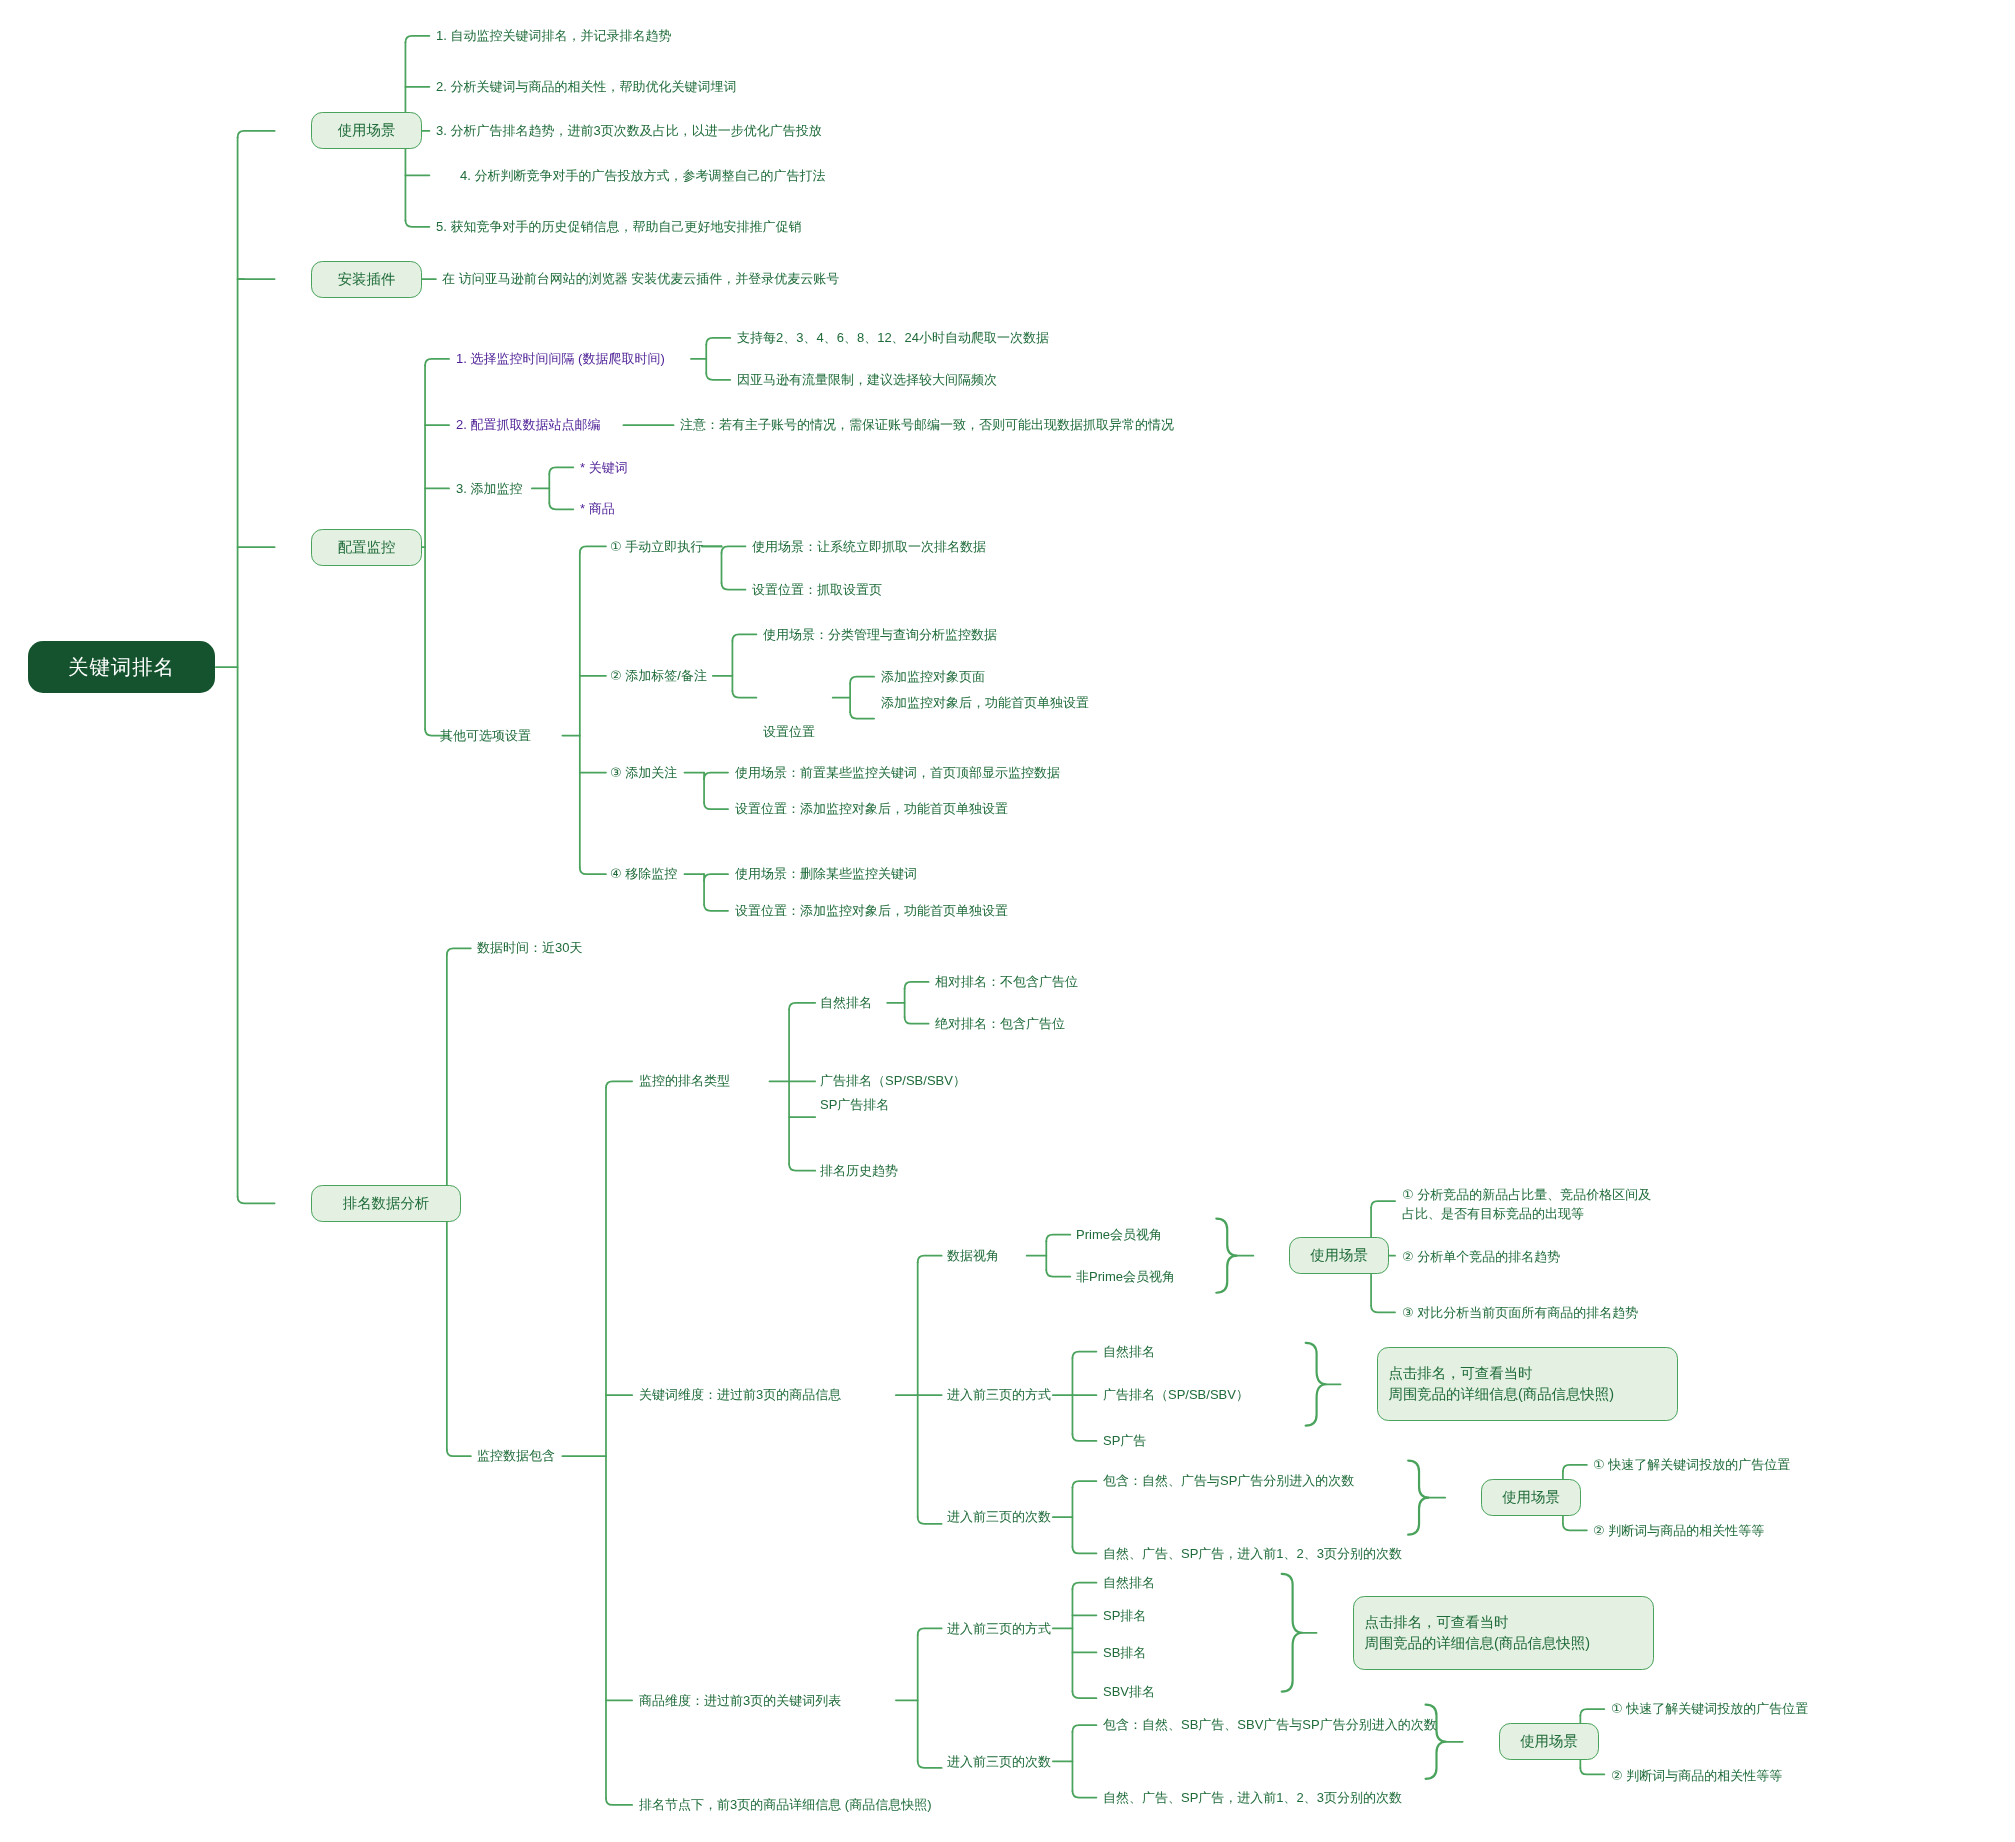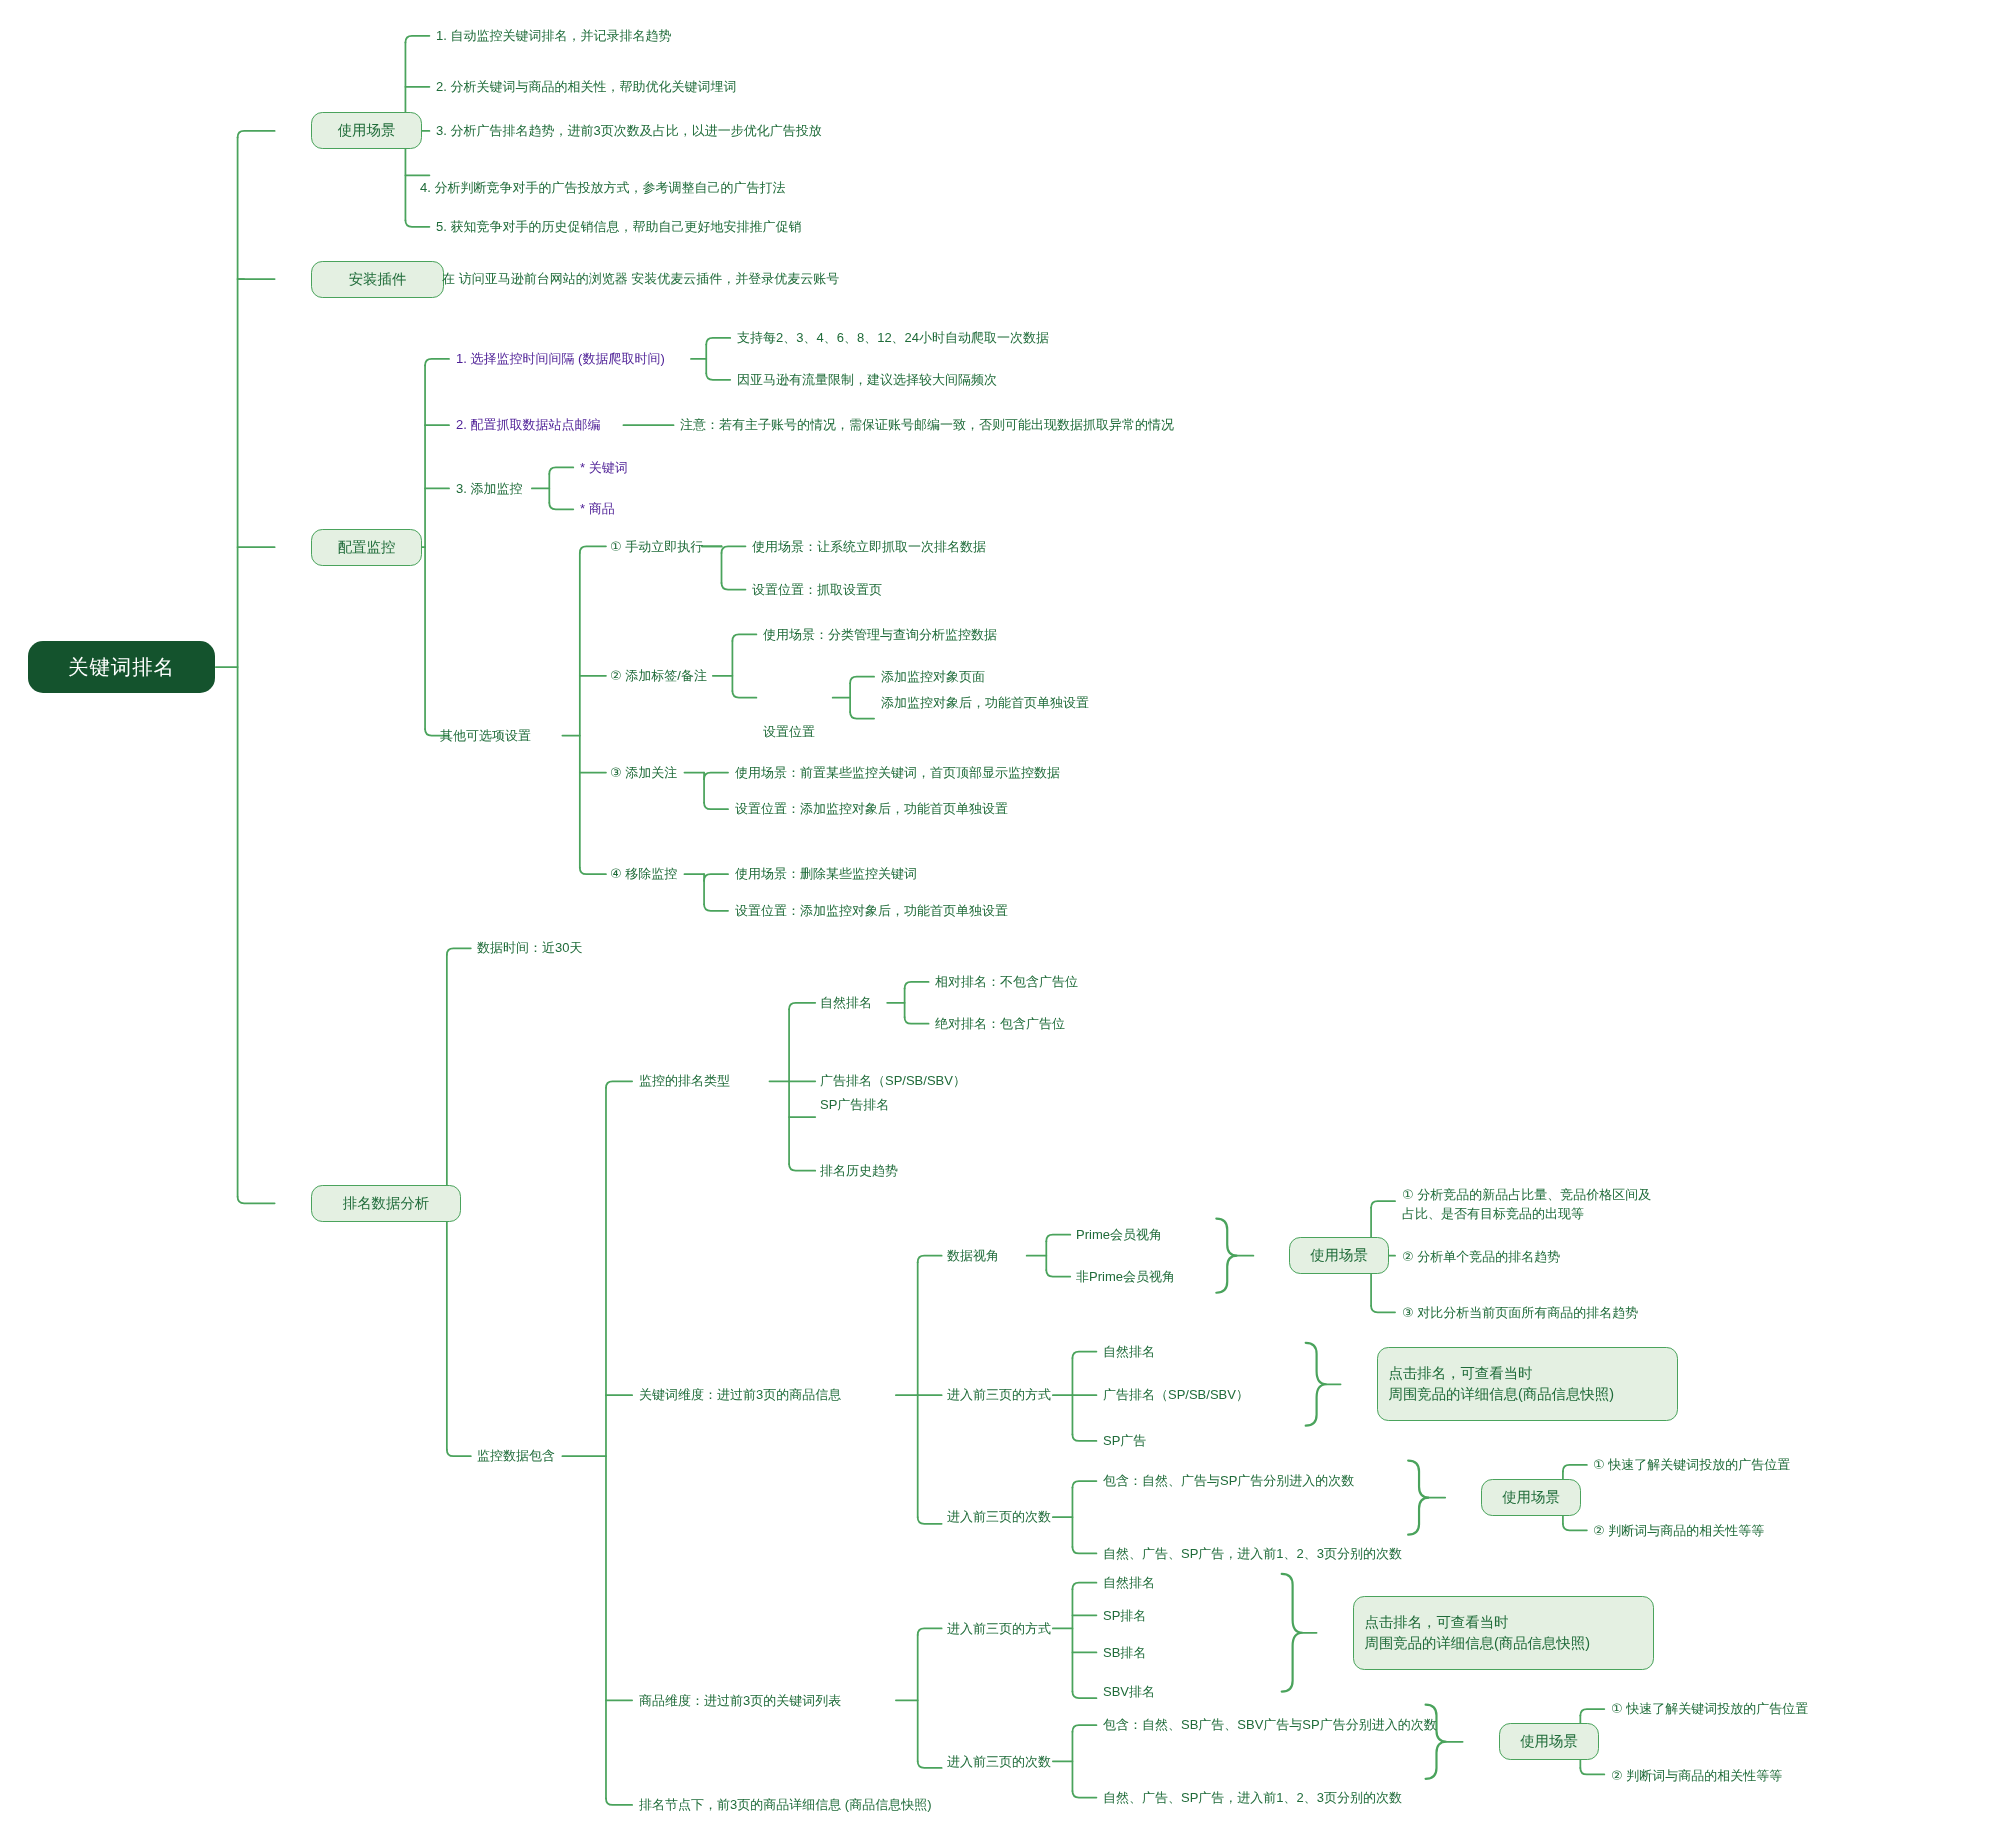--- a/index.html
+++ b/index.html
@@ -202,24 +202,24 @@
       <path d="M3625 4055 Q3625 4070 3640 4070 H3680"></path>
     </g>
   </svg>
 
   <div class="node root" style="left:28px;top:641px;width:187px;height:52px;">关键词排名</div>
 
   <div class="node box" style="left:275px;top:112px;width:111px;height:37px;">使用场景</div>
   <div class="node txt" style="left:436px;top:27px;">1. 自动监控关键词排名，并记录排名趋势</div>
   <div class="node txt" style="left:436px;top:78px;">2. 分析关键词与商品的相关性，帮助优化关键词埋词</div>
   <div class="node txt" style="left:436px;top:122px;">3. 分析广告排名趋势，进前3页次数及占比，以进一步优化广告投放</div>
-  <div class="node txt" style="left:420px;top:167px;margin-top:12px;">4. 分析判断竞争对手的广告投放方式，参考调整自己的广告打法</div>
+  <div class="node txt" style="left:460px;top:167px;">4. 分析判断竞争对手的广告投放方式，参考调整自己的广告打法</div>
   <div class="node txt" style="left:436px;top:218px;">5. 获知竞争对手的历史促销信息，帮助自己更好地安排推广促销</div>
 
-  <div class="node box" style="left:275px;top:261px;width:133px;height:37px;">安装插件</div>
+  <div class="node box" style="left:275px;top:261px;width:111px;height:37px;">安装插件</div>
   <div class="node txt" style="left:442px;top:270px;"><span>在 </span><span class="bold">访问亚马逊前台网站的浏览器</span><span> 安装优麦云插件，并登录优麦云账号</span></div>
 
   <div class="node box" style="left:275px;top:529px;width:111px;height:37px;">配置监控</div>
 
   <div class="node txt red" style="left:456px;top:350px;">1. 选择监控时间间隔 (数据爬取时间)</div>
   <div class="node txt" style="left:737px;top:329px;">支持每2、3、4、6、8、12、24小时自动爬取一次数据</div>
   <div class="node txt" style="left:737px;top:371px;">因亚马逊有流量限制，建议选择较大间隔频次</div>
 
   <div class="node txt red" style="left:456px;top:416px;">2. 配置抓取数据站点邮编</div>
   <div class="node txt" style="left:680px;top:416px;">注意：若有主子账号的情况，需保证账号邮编一致，否则可能出现数据抓取异常的情况</div>

